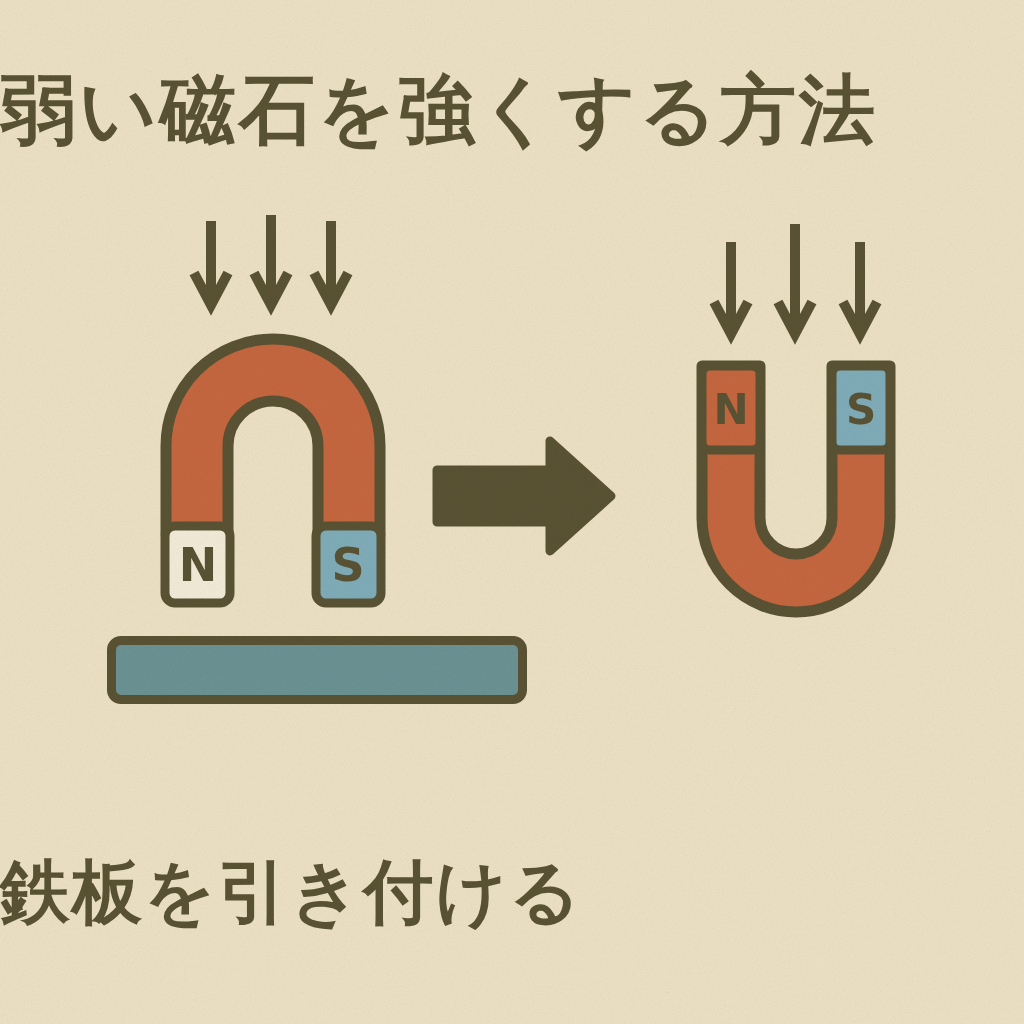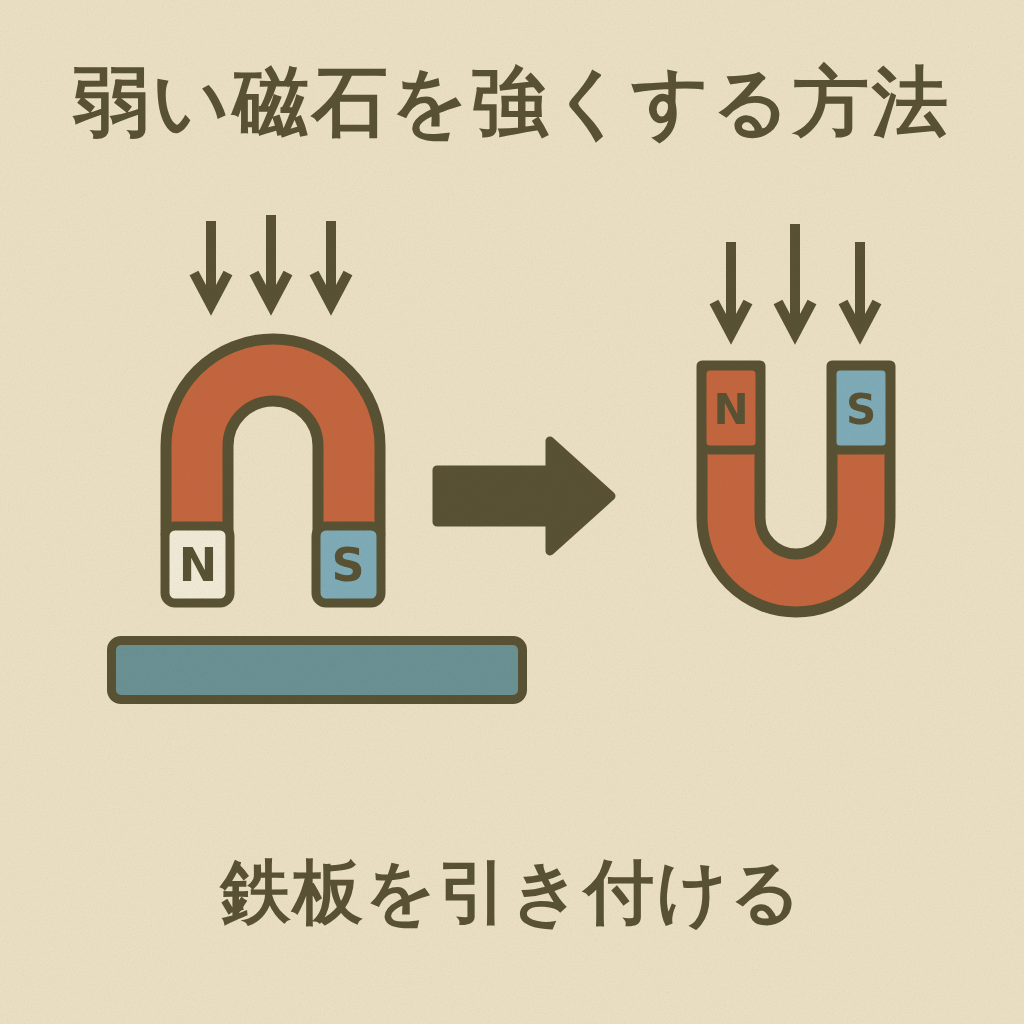--- a/index.html
+++ b/index.html
@@ -16,32 +16,31 @@
     font-family:"DejaVu Sans","Liberation Sans",sans-serif;
   }
   .poster{
     position:relative;
     width:1024px;height:1024px;
     background:var(--background);
     overflow:hidden;
   }
   .title{
     position:absolute;
-    left:0;top:52px;width:1024px;
-    text-align:center;
+    left:0;top:60px;width:1024px;
     font-size:76px;
     font-weight:700;
     letter-spacing:3px;
     color:var(--ink);
     white-space:nowrap;
   }
   .caption{
     position:absolute;
     left:0;top:846px;width:1024px;
-    text-align:center;
+    text-align:left;
     font-size:70px;
     font-weight:700;
     letter-spacing:2px;
     color:var(--ink);
     white-space:nowrap;
   }
   svg{position:absolute;overflow:visible;}
   .arrows-left{left:186px;top:213px;}
   .arrows-right{left:700px;top:222px;}
   .magnet-left{left:158px;top:330px;}

